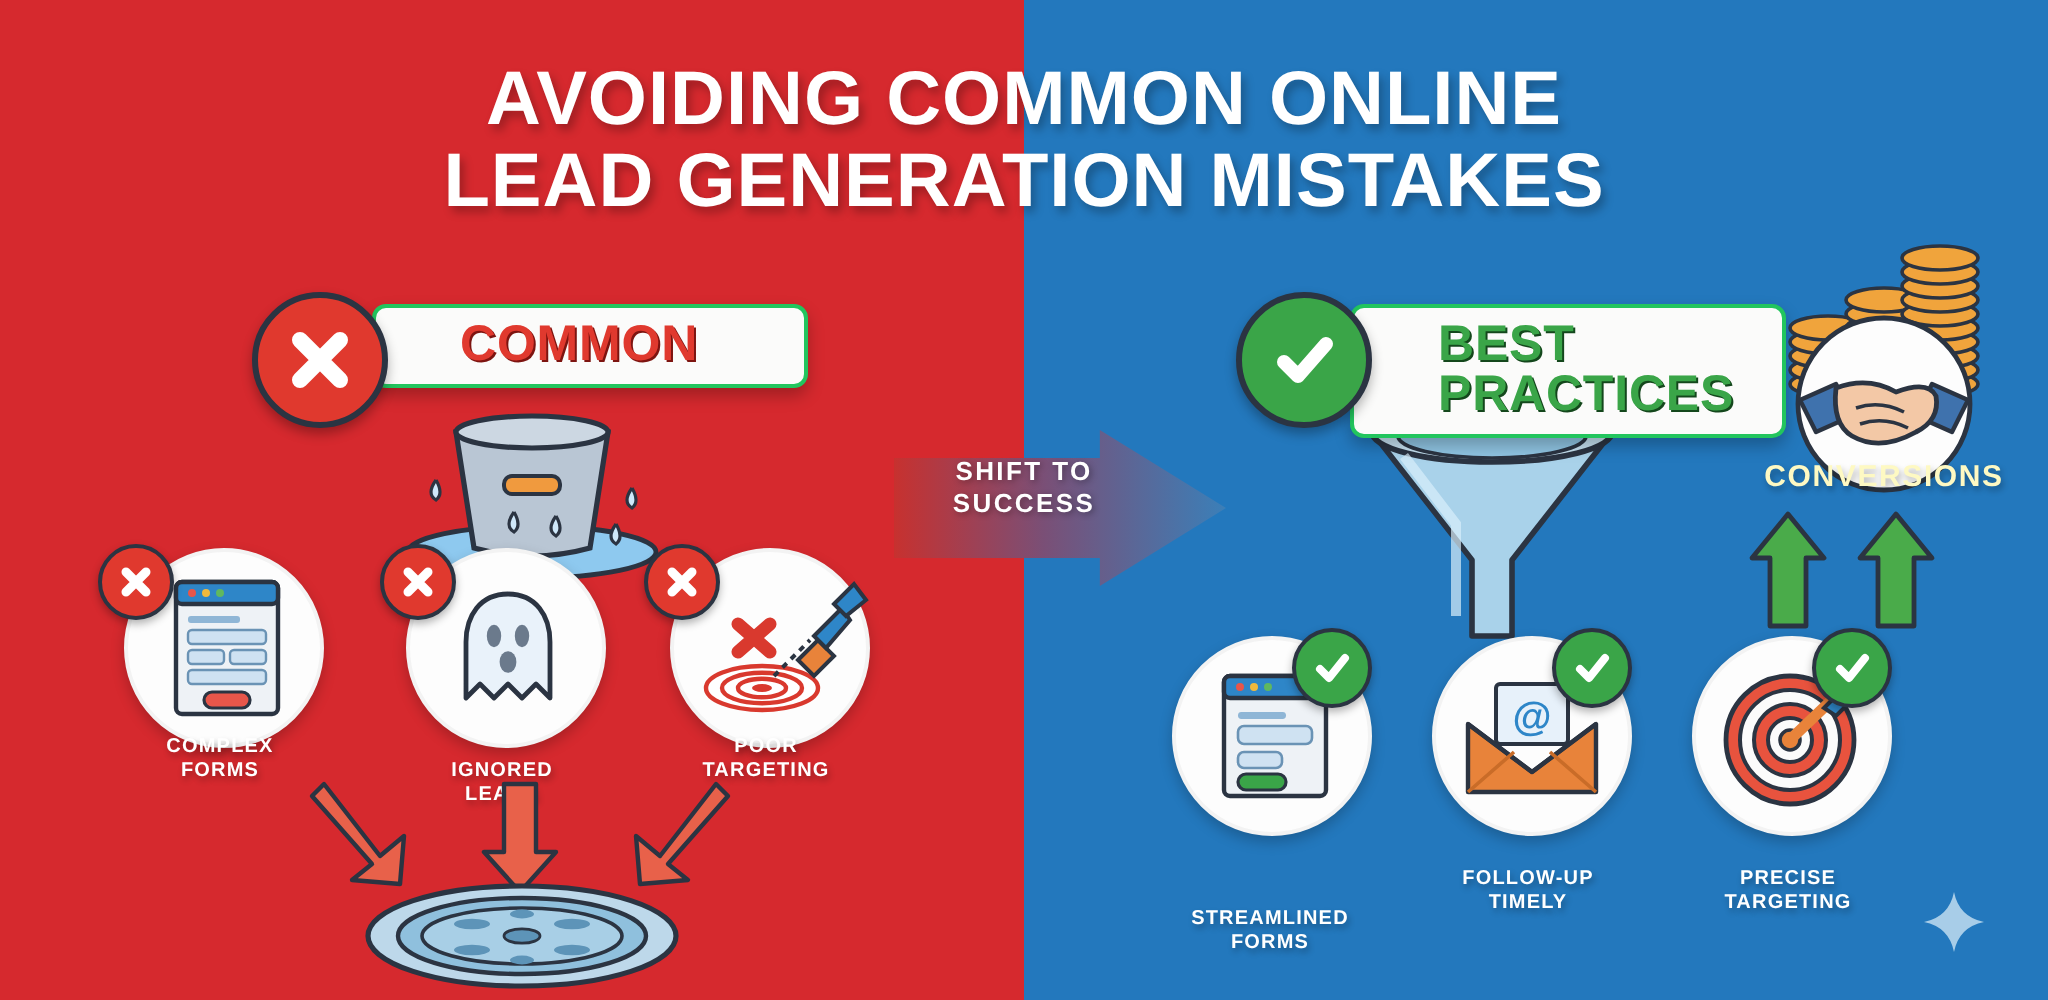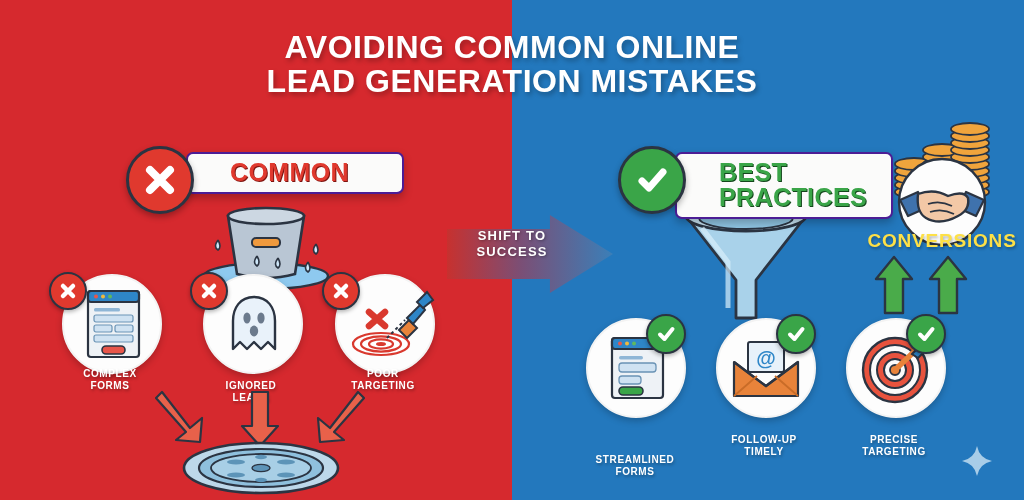--- a/index.html
+++ b/index.html
@@ -11,21 +11,21 @@
   #stage{position:relative;width:1024px;height:500px;overflow:hidden;}
 
   .panel{position:absolute;top:0;height:500px;}
   #panel-left{left:0;width:512px;background:#d6292e;}
   #panel-right{left:512px;width:512px;background:#2378bd;}
 
   
   #title{
     position:absolute;left:0;top:30px;width:1024px;
     text-align:center;color:#fff;
-    font-size:32px;font-weight:bold;line-height:1.07;
+    font-size:38px;font-weight:bold;line-height:1.07;
     letter-spacing:0.5px;
     text-shadow:2px 3px 5px rgba(0,0,0,.28);
     z-index:20;
   }
   #title .l2{display:block;}
 
   
   .circle-icon{
     position:absolute;border-radius:50%;
     background:#fdfdfd;
@@ -46,21 +46,21 @@
   .item-label{
     position:absolute;text-align:center;color:#fff;
     font-size:10px;font-weight:bold;line-height:1.18;
     letter-spacing:.6px;
     text-shadow:1px 2px 3px rgba(0,0,0,.3);
   }
 
   
   .hdr-plate{
     position:absolute;background:#fbfbfa;
-    border:2px solid #4c1d95;border-radius:7px;
+    border:2px solid #22c55e;border-radius:7px;
     box-shadow:0 4px 8px rgba(0,0,0,.25);
     display:flex;align-items:center;
     padding:6px 14px 7px 42px;
     font-size:25px;font-weight:bold;line-height:1.0;
     letter-spacing:.4px;
   }
   #plate-mistakes{left:186px;top:152px;width:158px;color:#e0392e;
       text-shadow:1px 1px 0 #7d1410;}
   #plate-best{left:675px;top:152px;width:158px;color:#3aa548;
       text-shadow:1px 1px 0 #14471c;}
@@ -84,21 +84,21 @@
   #shift-text{
     position:absolute;left:447px;top:228px;width:130px;
     text-align:center;color:#fff;font-size:13px;font-weight:bold;
     line-height:1.2;letter-spacing:1.2px;z-index:16;
     text-shadow:1px 1px 3px rgba(0,0,0,.35);
   }
 
   
   #conv-label{
     position:absolute;left:862px;top:230px;width:160px;
-    text-align:center;color:#fde047;font-size:19px;font-weight:bold;
+    text-align:center;color:#fef9c3;font-size:15px;font-weight:bold;
     letter-spacing:.8px;text-shadow:1px 2px 3px rgba(0,0,0,.3);
   }
   #sparkle{position:absolute;left:962px;top:446px;width:30px;height:30px;}
 
   svg{display:block;overflow:visible;}
   .ic{position:absolute;}
 </style>
 </head>
 <body>
 

